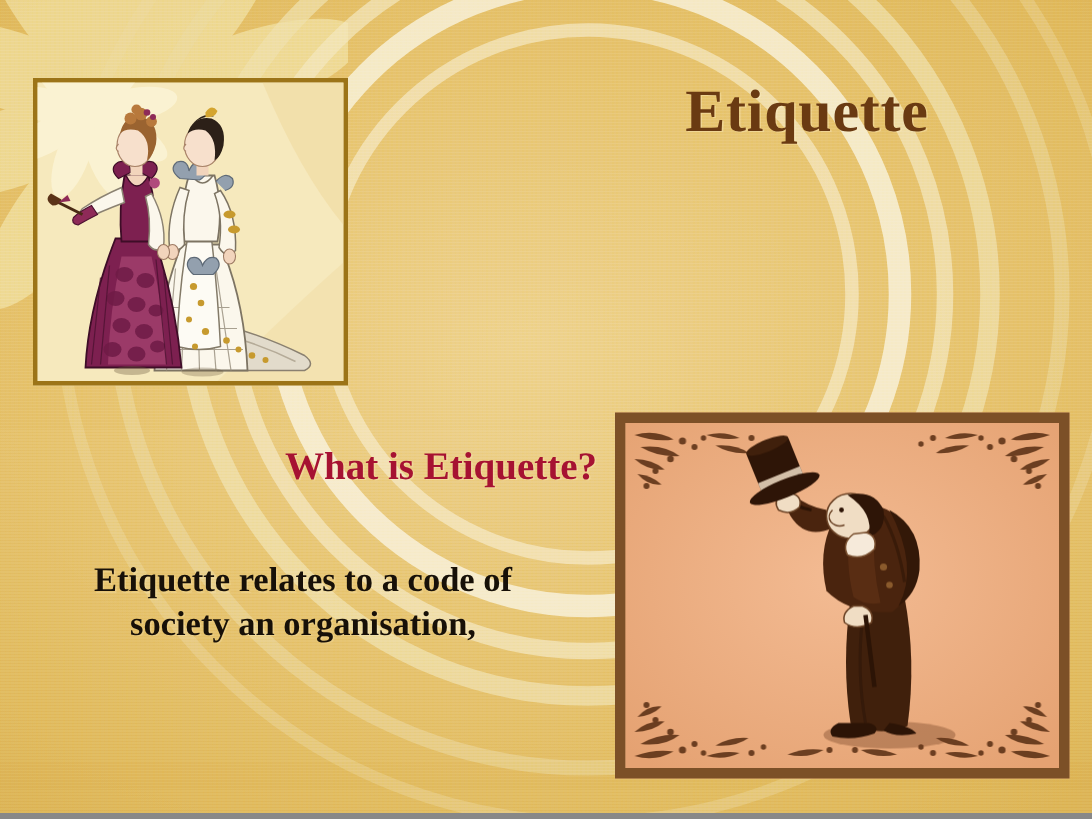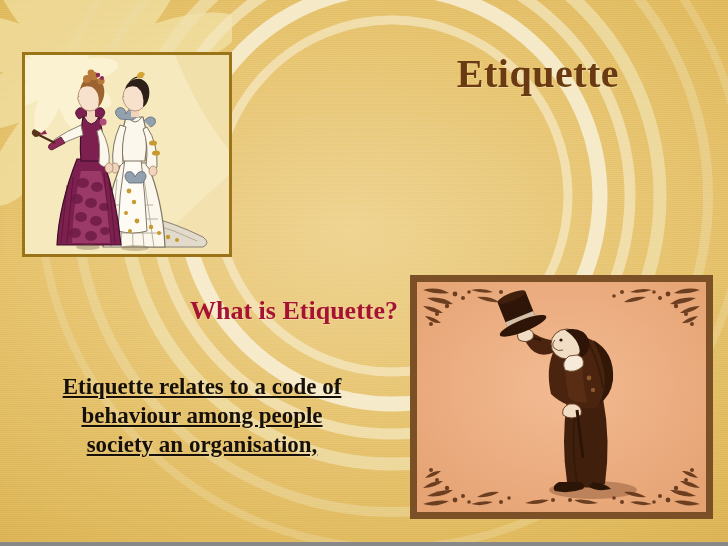--- a/index.html
+++ b/index.html
@@ -83,21 +83,21 @@
     left: 6px;
     top: 372px;
     width: 392px;
     text-align: center;
     font-size: 23px;
     font-weight: bold;
     line-height: 29px;
     color: #171008;
     text-shadow: 1px 1px 0 rgba(255,240,200,.22);
   }
-  #body-text div { white-space: nowrap; text-decoration: underline; }
+  #body-text div { white-space: nowrap; }
 
   
   .frame {
     position: absolute;
     box-sizing: border-box;
     overflow: hidden;
   }
   #left-frame {
     left: 22px;
     top: 52px;
@@ -443,17 +443,16 @@
       </g>
     </svg>
   </div>
 
   <div id="title">Etiquette</div>
 
   <div id="subtitle">What is Etiquette?</div>
 
   <div id="body-text">
     <div>Etiquette relates to a code of</div>
-    <div>behaviour among people</div>
     <div>society an organisation,</div>
   </div>
 
 </div>
 
 </body></html>

